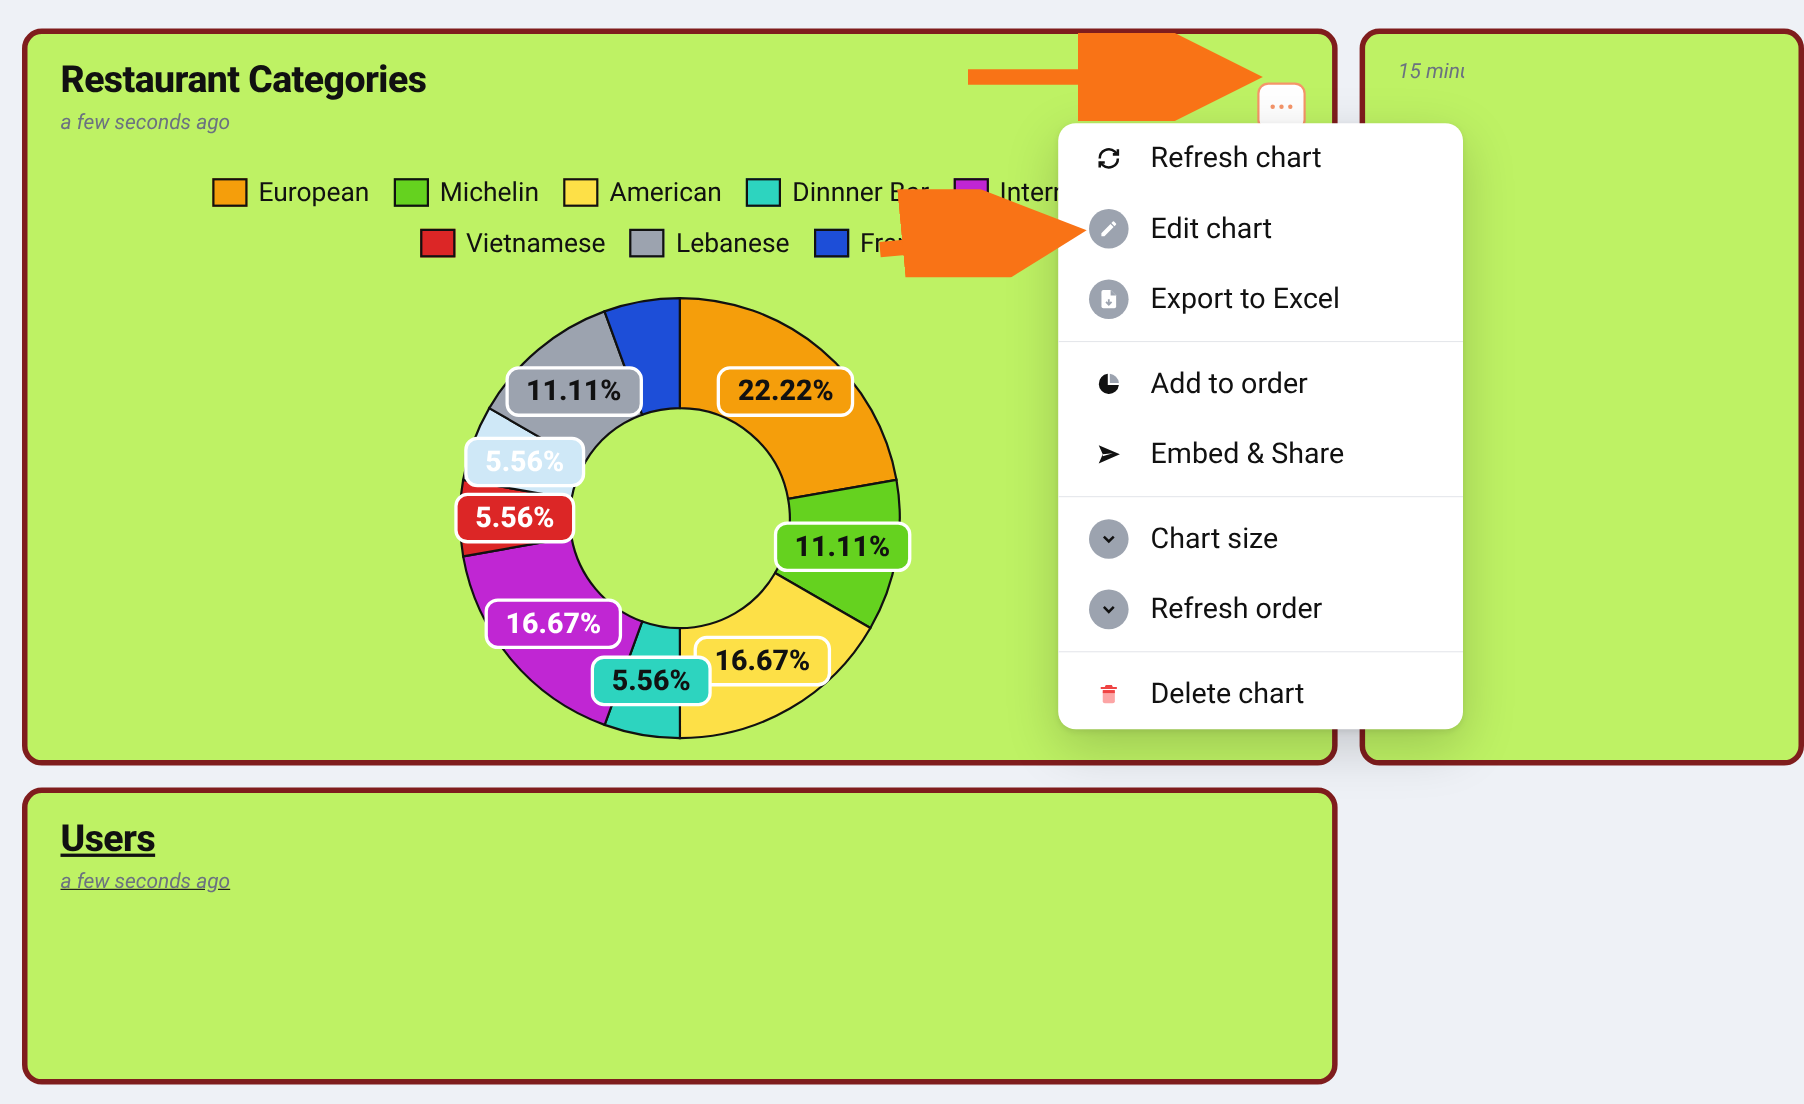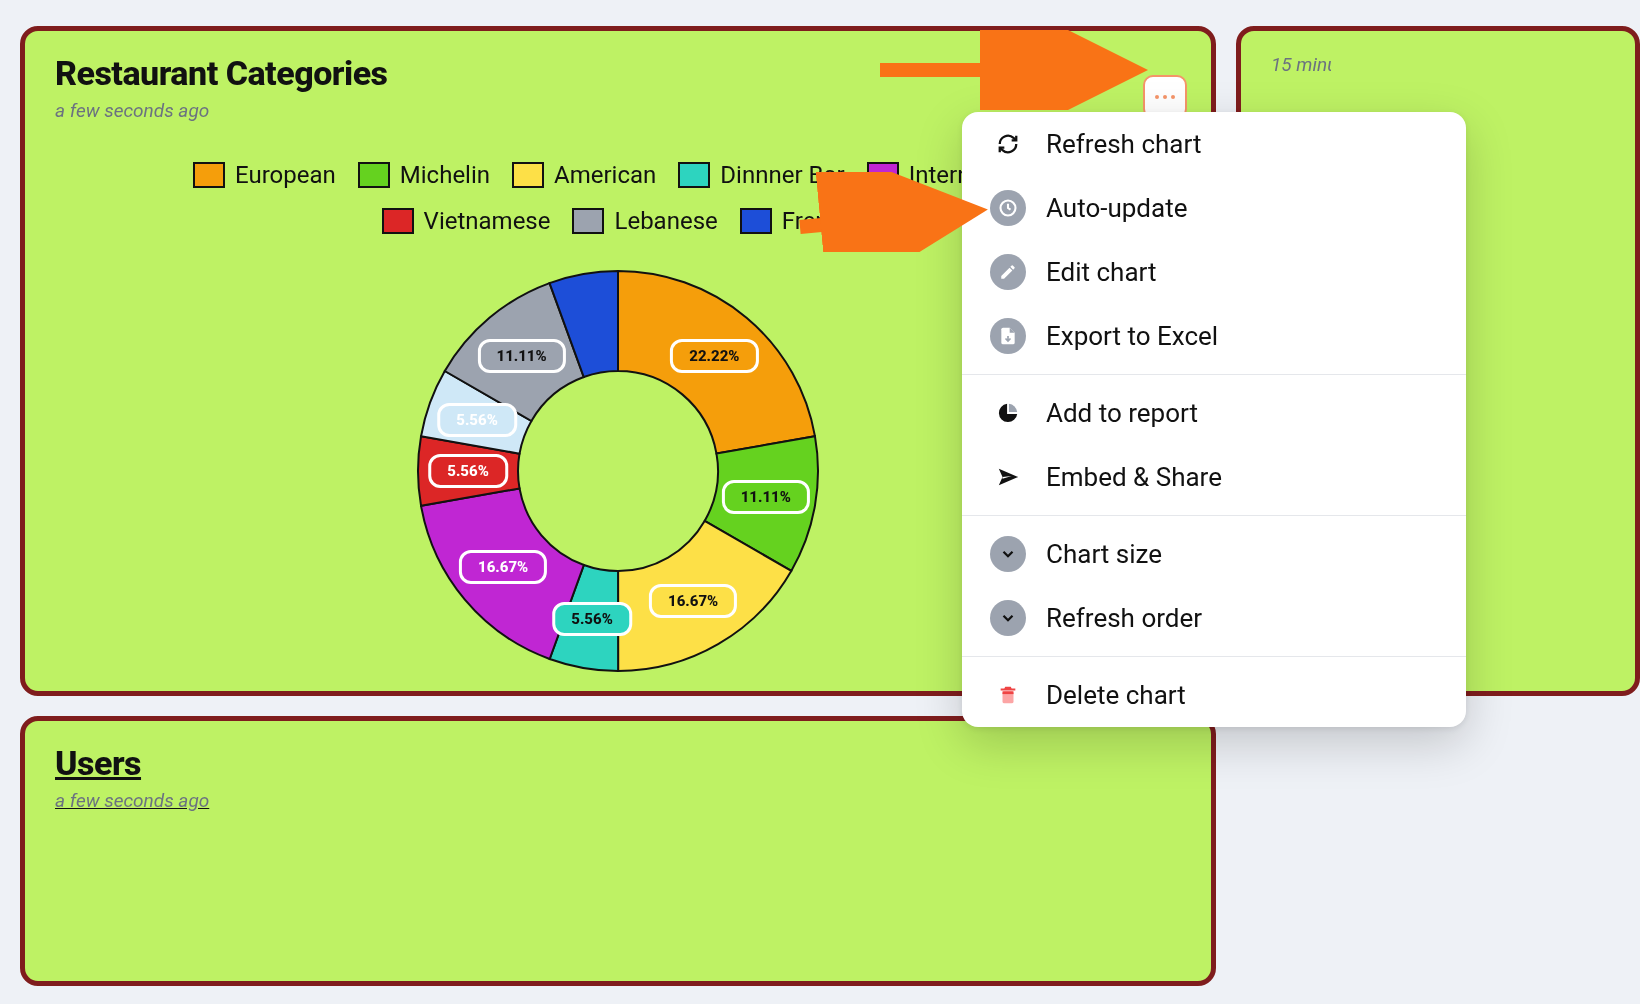--- a/index.html
+++ b/index.html
@@ -90,31 +90,31 @@
     width: 420px;
     height: 420px;
   }
   .slice-label {
     position: absolute;
     transform: translate(-50%, -50%);
     padding: 5px 16px;
     border: 3px solid #fff;
     border-radius: 12px;
     font-weight: 800;
-    font-size: 15px;
+    font-size: 26px;
     color: #111;
     white-space: nowrap;
   }
 
   
   .dropdown {
     position: absolute;
     left: 962px;
     top: 112px;
-    width: 504px;
+    width: 368px;
     background: #fff;
     border-radius: 16px;
     box-shadow: 0 16px 48px rgba(0,0,0,0.18), 0 2px 6px rgba(0,0,0,0.08);
     overflow: hidden;
     z-index: 20;
   }
   .dd-item {
     display: flex;
     align-items: center;
     gap: 20px;
@@ -228,29 +228,20 @@
           <path d="M3 12a9 9 0 0 1 15-6.7L21 8"></path>
           <path d="M21 3v5h-5"></path>
           <path d="M21 12a9 9 0 0 1-15 6.7L3 16"></path>
           <path d="M3 21v-5h5"></path>
         </svg>
       </div>
       <span>Refresh chart</span>
     </div>
     <div class="dd-item">
       <div class="dd-icon gray">
-        <svg width="20" height="20" viewBox="0 0 24 24" fill="none" stroke="#fff" stroke-width="2.5">
-          <circle cx="12" cy="12" r="9"></circle>
-          <path d="M12 7v5l3 2"></path>
-        </svg>
-      </div>
-      <span>Auto-update</span>
-    </div>
-    <div class="dd-item">
-      <div class="dd-icon gray">
         <svg width="18" height="18" viewBox="0 0 24 24" fill="#fff">
           <path d="M3 17.25V21h3.75L17.8 9.94l-3.75-3.75L3 17.25zM20.7 7.04a1 1 0 0 0 0-1.41l-2.34-2.34a1 1 0 0 0-1.41 0l-1.83 1.83 3.75 3.75 1.83-1.83z"></path>
         </svg>
       </div>
       <span>Edit chart</span>
     </div>
     <div class="dd-item">
       <div class="dd-icon gray">
         <svg width="20" height="20" viewBox="0 0 24 24" fill="#fff">
           <path d="M14 2H6a2 2 0 0 0-2 2v16a2 2 0 0 0 2 2h12a2 2 0 0 0 2-2V8l-6-6z"></path>
@@ -261,21 +252,21 @@
       <span>Export to Excel</span>
     </div>
     <div class="dd-sep"></div>
     <div class="dd-item">
       <div class="dd-icon plain">
         <svg width="22" height="22" viewBox="0 0 24 24" fill="#111">
           <path d="M11 2a10 10 0 1 0 11 11H11V2z"></path>
           <path fill="#9ca3af" d="M13 2v9h9A10 10 0 0 0 13 2z"></path>
         </svg>
       </div>
-      <span>Add to report</span>
+      <span>Add to order</span>
     </div>
     <div class="dd-item">
       <div class="dd-icon plain">
         <svg width="22" height="22" viewBox="0 0 24 24" fill="#111">
           <path d="M2 21l21-9L2 3l4 9-4 9z"></path>
           <path fill="#fff" d="M6 12l10-1-10 3v-2z"></path>
         </svg>
       </div>
       <span>Embed &amp; Share</span>
     </div>

